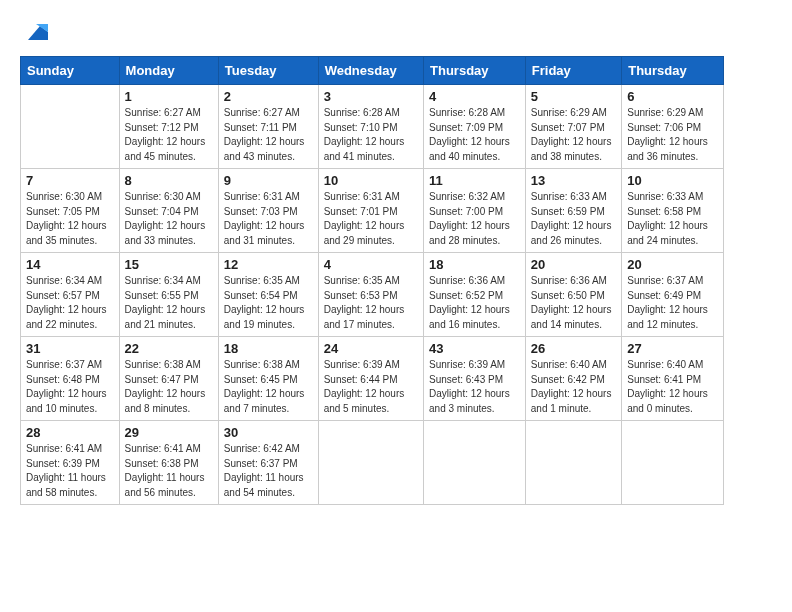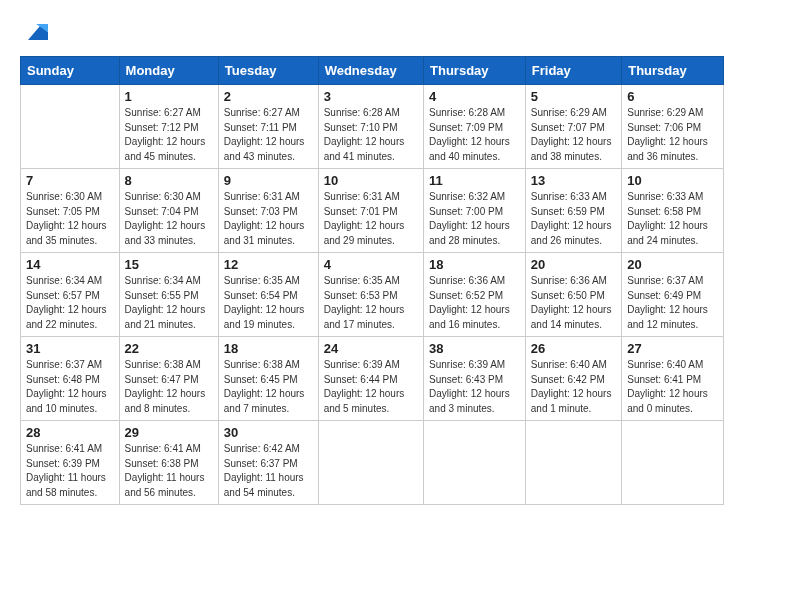--- a/index.html
+++ b/index.html
@@ -302,21 +302,21 @@
 and 7 minutes.</div>
           </td>
           <td>
             <span class="day-number">24</span>
             <div class="day-info" style="white-space: pre-line;">Sunrise: 6:39 AM
 Sunset: 6:44 PM
 Daylight: 12 hours
 and 5 minutes.</div>
           </td>
           <td>
-            <span class="day-number">38</span>
+            <span class="day-number">43</span>
             <div class="day-info" style="white-space: pre-line;">Sunrise: 6:39 AM
 Sunset: 6:43 PM
 Daylight: 12 hours
 and 3 minutes.</div>
           </td>
           <td>
             <span class="day-number">26</span>
             <div class="day-info" style="white-space: pre-line;">Sunrise: 6:40 AM
 Sunset: 6:42 PM
 Daylight: 12 hours

